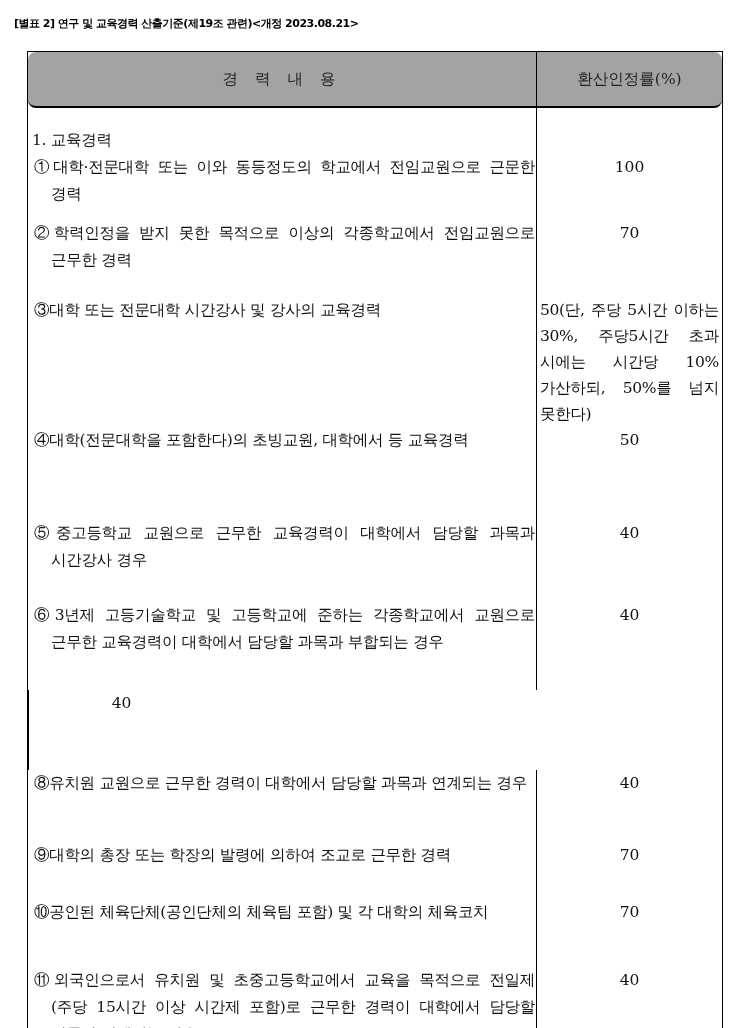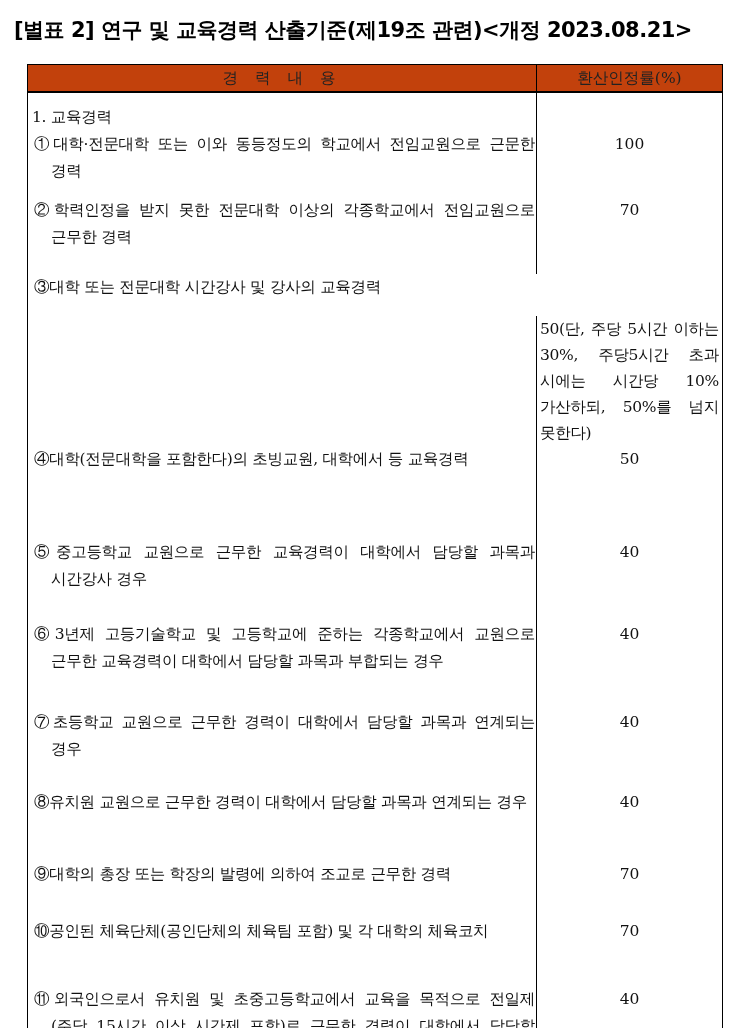--- a/index.html
+++ b/index.html
@@ -10,40 +10,41 @@
     font-family: "DejaVu Serif", "Liberation Serif", serif;
     color: #111111;
     position: relative;
     overflow: hidden;
   }
   .page { padding: 16px 25px 0 27px; }
 
   .doc-title {
     font-family: "DejaVu Sans", "Liberation Sans", sans-serif;
     font-weight: 700;
-    font-size: 21px;
+    font-size: 11px;
     letter-spacing: -0.5px;
     color: #000000;
     margin-left: -13px;
     margin-bottom: 20px;
     white-space: nowrap;
   }
 
   .exp-table {
     width: 696px;
     border: 1.5px solid #000000;
     background: #ffffff;
   }
 
   
   .thead {
     display: flex;
-    height: 28px;
-    background: #c2410c;
+    height: 56px;
+    background: #a3a3a3;
     border-bottom: 2.5px solid #000000;
+    border-radius: 8px;
   }
   .th {
     display: flex;
     align-items: center;
     justify-content: center;
     font-size: 15.5px;
     color: #222222;
   }
   .th-content {
     flex: 1 1 auto;
@@ -80,26 +81,25 @@
     line-height: 27px;
     text-align: center;
     flex: 0 0 auto;
   }
   .rate-long {
     text-align: justify;
     line-height: 26px;
     padding: 0 3px;
     letter-spacing: -0.3px;
     word-break: keep-all;
-    margin-top: 42px;
   }
 
   
   .r0  { min-height: 38px; }
-  .r0 .cell-content { padding-top: 11px; }
+  .r0 .cell-content { padding-top: 19px; }
   .r1  { min-height: 66px; }
   .r2  { min-height: 77px; }
   .r3  { min-height: 105px; }
   .r4  { min-height: 93px; }
   .r5  { min-height: 82px; }
   .r6  { min-height: 88px; }
   .r7  { min-height: 80px; }
   .r8  { min-height: 72px; }
   .r9  { min-height: 57px; }
   .r10 { min-height: 68px; }
@@ -123,21 +123,21 @@
       <div class="cell-content cell-section">1. 교육경력</div>
       <div class="cell-rate"></div>
     </div>
 
     <div class="row r1">
       <div class="cell-content">①대학·전문대학 또는 이와 동등정도의 학교에서 전임교원으로 근문한 경력</div>
       <div class="cell-rate">100</div>
     </div>
 
     <div class="row r2">
-      <div class="cell-content">②학력인정을 받지 못한 전문대학 이상의 각종학교에서 전임교원으로 근무한 경력</div>
+      <div class="cell-content">②학력인정을 받지 못한 목적으로 이상의 각종학교에서 전임교원으로 근무한 경력</div>
       <div class="cell-rate">70</div>
     </div>
 
     <div class="row r3">
       <div class="cell-content">③대학 또는 전문대학 시간강사 및 강사의 교육경력</div>
       <div class="cell-rate rate-long">50(단, 주당 5시간 이하는 30%, 주당5시간 초과 시에는 시간당 10% 가산하되, 50%를 넘지 못한다)</div>
     </div>
 
     <div class="row r4">
       <div class="cell-content">④대학(전문대학을 포함한다)의 초빙교원, 대학에서 등 교육경력</div>
@@ -148,21 +148,20 @@
       <div class="cell-content">⑤중고등학교 교원으로 근무한 교육경력이 대학에서 담당할 과목과 시간강사 경우</div>
       <div class="cell-rate">40</div>
     </div>
 
     <div class="row r6">
       <div class="cell-content">⑥3년제 고등기술학교 및 고등학교에 준하는 각종학교에서 교원으로 근무한 교육경력이 대학에서 담당할 과목과 부합되는 경우</div>
       <div class="cell-rate">40</div>
     </div>
 
     <div class="row r7">
-      <div class="cell-content">⑦초등학교 교원으로 근무한 경력이 대학에서 담당할 과목과 연계되는 경우</div>
       <div class="cell-rate">40</div>
     </div>
 
     <div class="row r8">
       <div class="cell-content">⑧유치원 교원으로 근무한 경력이 대학에서 담당할 과목과 연계되는 경우</div>
       <div class="cell-rate">40</div>
     </div>
 
     <div class="row r9">
       <div class="cell-content">⑨대학의 총장 또는 학장의 발령에 의하여 조교로 근무한 경력</div>

